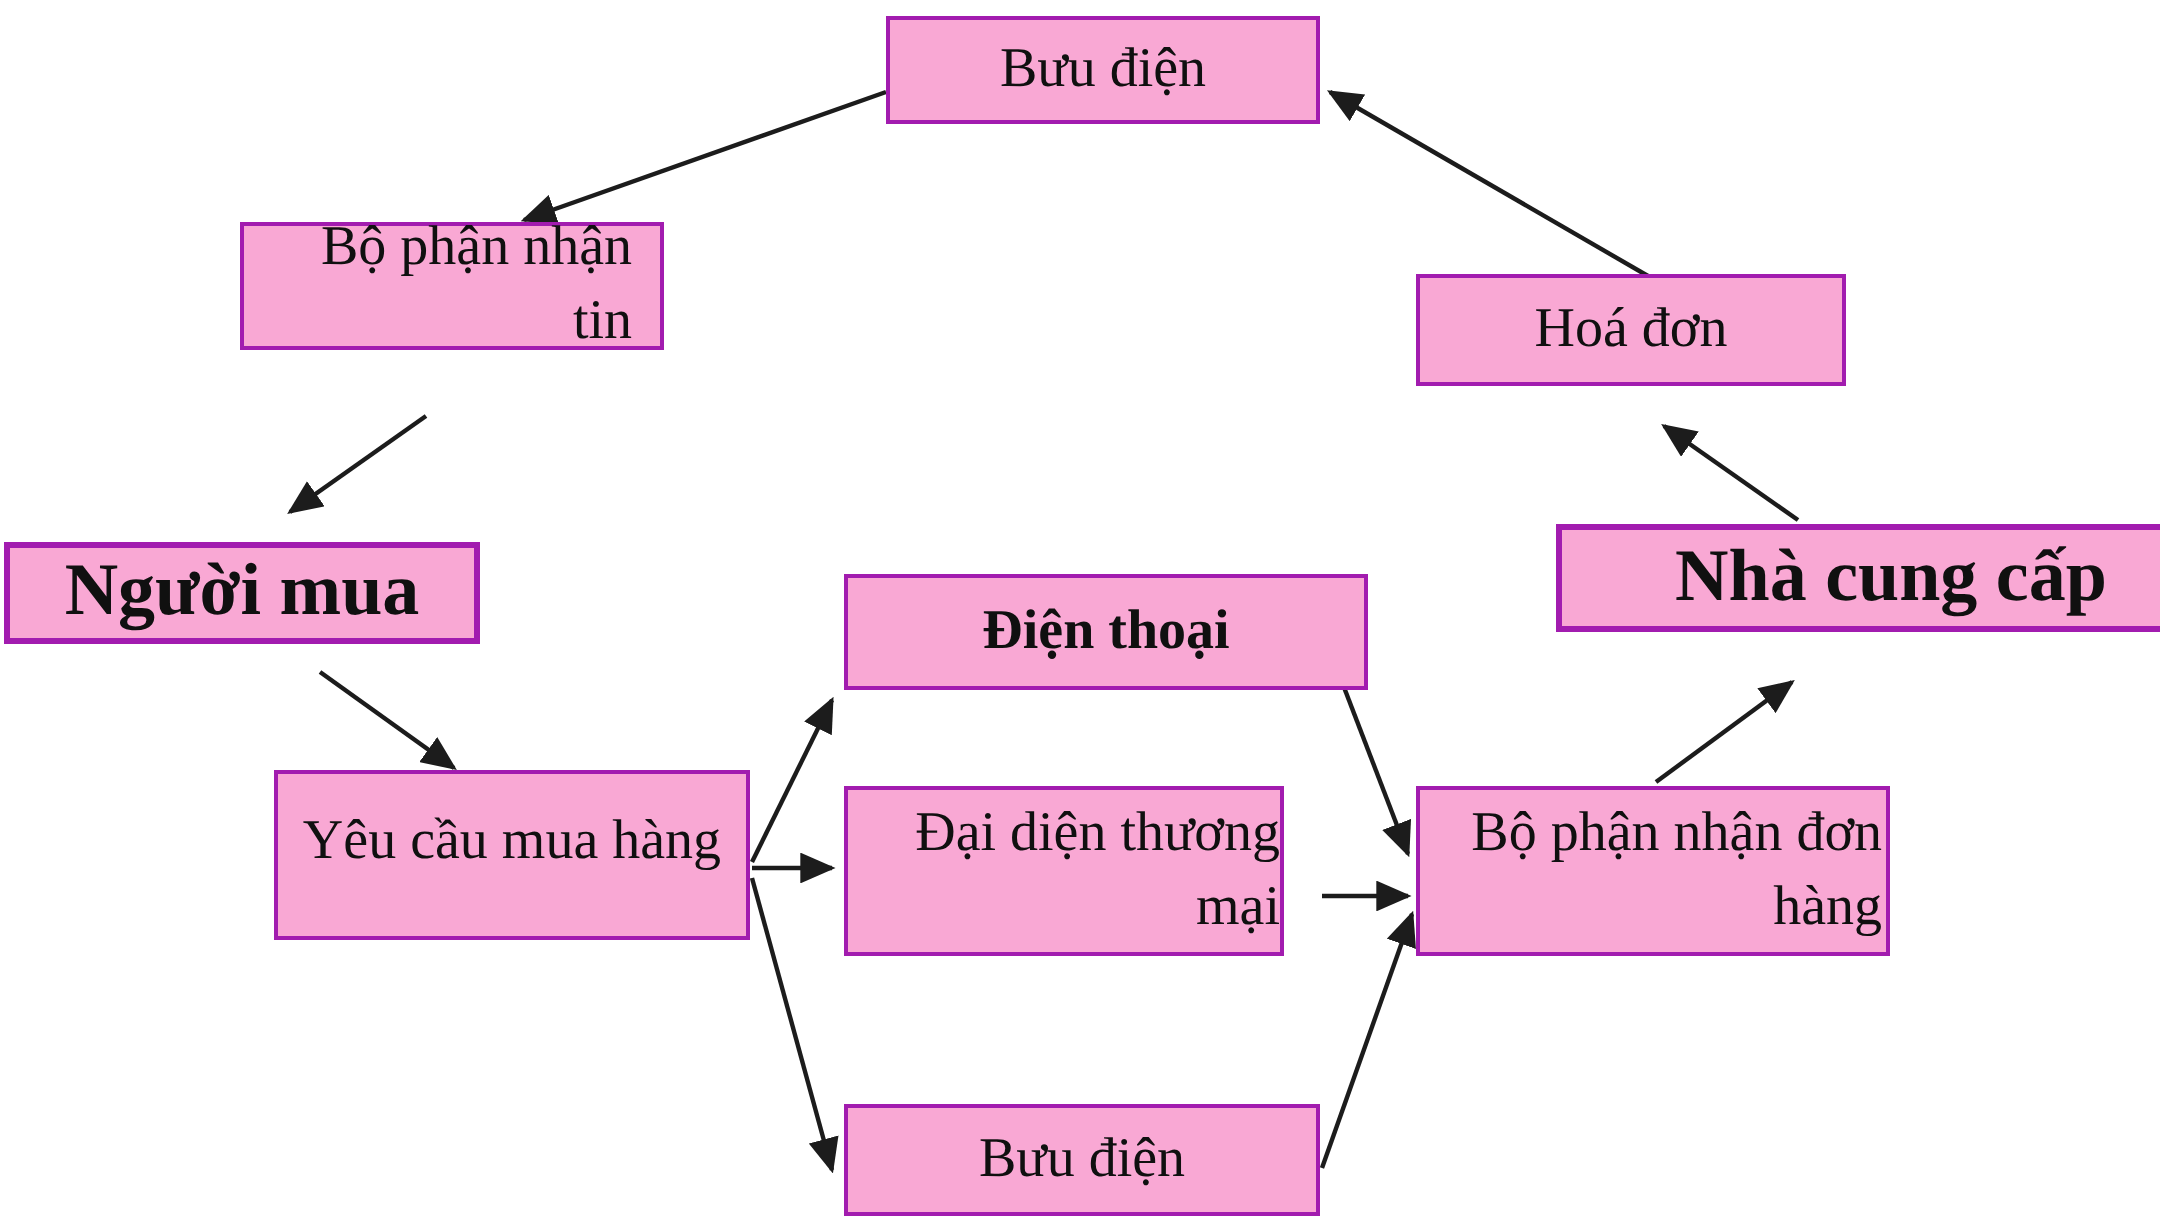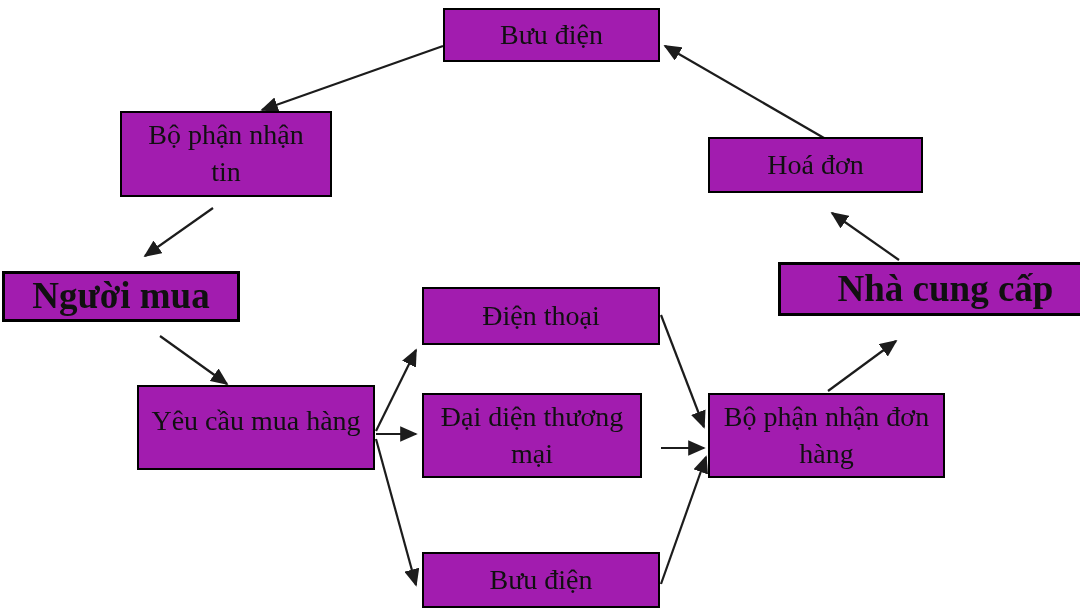--- a/index.html
+++ b/index.html
@@ -19,47 +19,47 @@
     position: absolute;
     left: 0;
     top: 0;
     width: 1080px;
     height: 613px;
     z-index: 1;
   }
   .node {
     position: absolute;
     box-sizing: border-box;
-    background: #a21caf;
-    border: 2px solid #000000;
+    background: #f9a8d4;
+    border: 2px solid #a21caf;
     color: #101010;
     font-size: 28px;
     line-height: 1.32;
     display: flex;
     align-items: center;
     justify-content: center;
-    text-align: center;
+    text-align: right;
     z-index: 2;
   }
   .node.bold {
     font-weight: bold;
     font-size: 37px;
     border-width: 3px;
   }
   .node.top-align {
     align-items: flex-start;
     padding-top: 16px;
   }
   
   #n-post-top       { left: 443px; top: 8px;   width: 217px; height: 54px; }
-  #n-recv           { left: 120px; top: 111px; width: 212px; height: 86px; padding: 0 14px; font-family: Liberation Serif, serif; }
+  #n-recv           { left: 120px; top: 111px; width: 212px; height: 64px; padding: 0 14px; font-family: Liberation Serif, serif; }
   #n-buyer          { left: 2px;   top: 271px; width: 238px; height: 51px; }
   #n-invoice        { left: 708px; top: 137px; width: 215px; height: 56px; }
   #n-supplier       { left: 778px; top: 262px; width: 335px; height: 54px; }
-  #n-phone          { left: 422px; top: 287px; width: 238px; height: 58px; }
+  #n-phone          { left: 422px; top: 287px; width: 262px; height: 58px; font-weight: bold; }
   #n-rep            { left: 422px; top: 393px; width: 220px; height: 85px; }
   #n-request        { left: 137px; top: 385px; width: 238px; height: 85px; }
   #n-post-bottom    { left: 422px; top: 552px; width: 238px; height: 56px; }
   #n-order          { left: 708px; top: 393px; width: 237px; height: 85px; padding: 0 2px; }
 </style>
 </head>
 <body>
 
 <div id="canvas">
 

